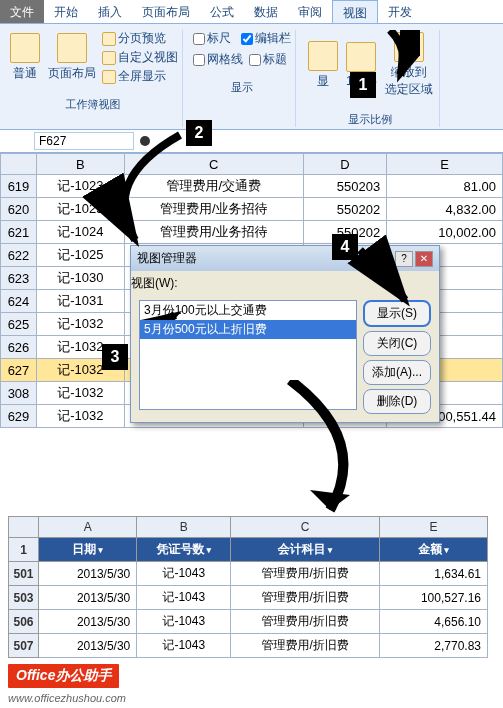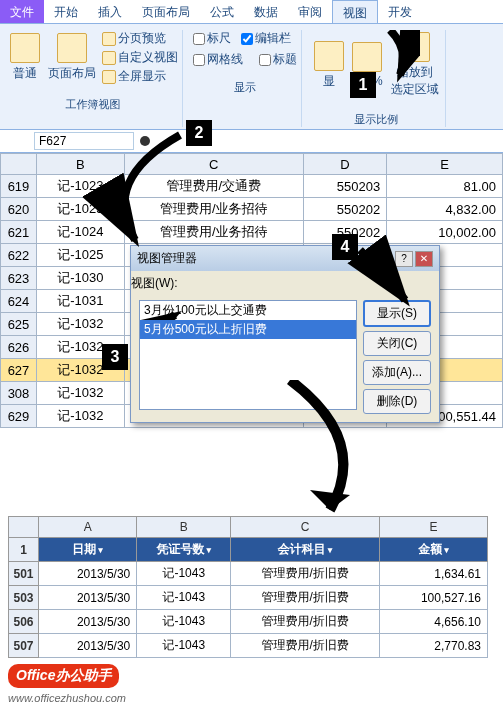--- a/index.html
+++ b/index.html
@@ -1,19 +1,19 @@
 <!DOCTYPE html>
 <html><head>
 <meta charset="utf-8">
 <style>
 *{margin:0;padding:0;box-sizing:border-box;font-family:"Microsoft YaHei",SimSun,sans-serif;font-size:12px}
 body{background:#fff;width:503px;height:708px;position:relative;overflow:hidden}
 .tabs{display:flex;background:#fff;height:24px;border-bottom:1px solid #8db2e3}
 .tab{padding:4px 10px;color:#1f497d;cursor:pointer}
-.tab.file{background:#8b5cf6;color:#fff}
+.tab.file{background:#737373;color:#fff}
 .tab.active{background:#e8f0fc;border:1px solid #8db2e3;border-bottom:none}
 .ribbon{background:#eaf1fb;padding:6px 4px 2px;display:flex;gap:6px;border-bottom:1px solid #8db2e3}
 .rgroup{display:flex;flex-direction:column;align-items:center;border-right:1px solid #c5d9f1;padding:0 4px}
 .rrow{display:flex;gap:4px;align-items:center}
 .rbtn{display:flex;flex-direction:column;align-items:center;padding:2px;cursor:pointer}
 .ricon{width:30px;height:30px;background:#fdefc3;border:1px solid #d4a94a;border-radius:2px}
 .ricon.sm{width:14px;height:14px}
 .rlabel{color:#1f497d;margin-top:2px;white-space:nowrap}
 .glabel{color:#1f497d;font-size:11px;margin-top:12px;text-align:center}
 .chk{display:flex;align-items:center;gap:2px;color:#1f497d;font-size:11px}
@@ -32,33 +32,33 @@
 .dialog{position:absolute;left:130px;top:245px;width:310px;background:#ece9d8;border:1px solid #7b99c6;box-shadow:3px 3px 6px rgba(0,0,0,.4)}
 .dtitle{background:linear-gradient(#d7e4f2,#b9cde5);padding:4px 6px;display:flex;justify-content:space-between;align-items:center;font-size:12px}
 .dclose{display:flex;gap:2px}
 .dclose span{width:18px;height:16px;background:#e8e8e8;border:1px solid #999;display:flex;align-items:center;justify-content:center;font-size:10px;cursor:pointer}
 .dclose .x{background:#c75050;color:#fff}
 .dbody{padding:8px;display:flex;gap:6px}
 .dlist{flex:1;border:1px solid #7b99c6;background:#fff;height:110px}
 .ditem{padding:1px 4px;font-size:12px}
 .ditem.sel{background:#3878d8;color:#fff}
 .dbtns{display:flex;flex-direction:column;gap:4px}
-.dbtn{border:1px solid #7b99c6;background:#f2f2f2;padding:3px 8px;font-size:12px;cursor:pointer;white-space:nowrap;border-radius:3px}
+.dbtn{border:1px solid #7b99c6;background:#f2f2f2;padding:3px 8px;font-size:12px;cursor:pointer;white-space:nowrap;border-radius:8px}
 .dbtn.primary{border:2px solid #3878d8}
 .badge{position:absolute;width:26px;height:26px;background:#000;color:#fff;font-weight:bold;font-size:16px;display:flex;align-items:center;justify-content:center;z-index:20}
 .arrow{position:absolute;z-index:15;pointer-events:none}
 .ftable{position:absolute;left:8px;top:516px;width:480px}
 .fgrid{border-collapse:collapse;width:100%}
 .fgrid th{background:#2a579a;color:#fff;border:1px solid #999;padding:3px 4px;font-size:12px;text-align:center}
 .fgrid td{border:1px solid #a5b5c9;padding:3px 6px;font-size:12px;background:#fff;text-align:right}
 .fgrid td.txt{text-align:center}
 .fgrid th.ch{background:#e8eef7;color:#333;font-weight:normal}
 .fgrid th.rh{background:#e8eef7;color:#333;width:30px}
 .filt{font-size:9px;margin-left:2px}
-.watermark{position:absolute;left:8px;bottom:20px;background:#e53215;color:#fff;padding:3px 8px;border-radius:10px;font-size:14px;font-style:italic;font-weight:bold}
+.watermark{position:absolute;left:8px;bottom:20px;background:#e53215;color:#fff;padding:3px 8px;border-radius:1px;font-size:14px;font-style:italic;font-weight:bold}
 .url{position:absolute;left:8px;bottom:4px;font-size:11px;color:#666;font-style:italic}
 </style>
 </head>
 <body>
 
 <div class="tabs">
   <div class="tab file">文件</div>
   <div class="tab">开始</div>
   <div class="tab">插入</div>
   <div class="tab">页面布局</div>
@@ -102,21 +102,21 @@
       <div style="display:flex;gap:10px">
         <label class="chk">
             <input type="checkbox" style="">
             <span>标尺</span>
           </label>
         <label class="chk">
             <input type="checkbox" checked="" style="">
             <span>编辑栏</span>
           </label>
       </div>
-      <div style="display:flex;gap:16px">
+      <div style="display:flex;gap:6px">
         <label class="chk">
             <input type="checkbox" style="">
             <span>网格线</span>
           </label>
         <label class="chk">
             <input type="checkbox" style="">
             <span>标题</span>
           </label>
       </div>
     </div>

